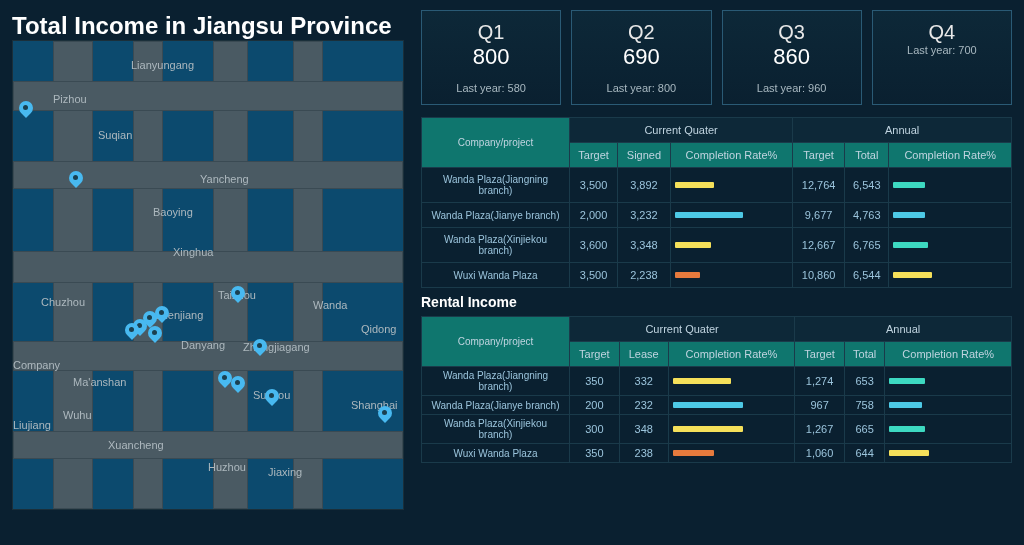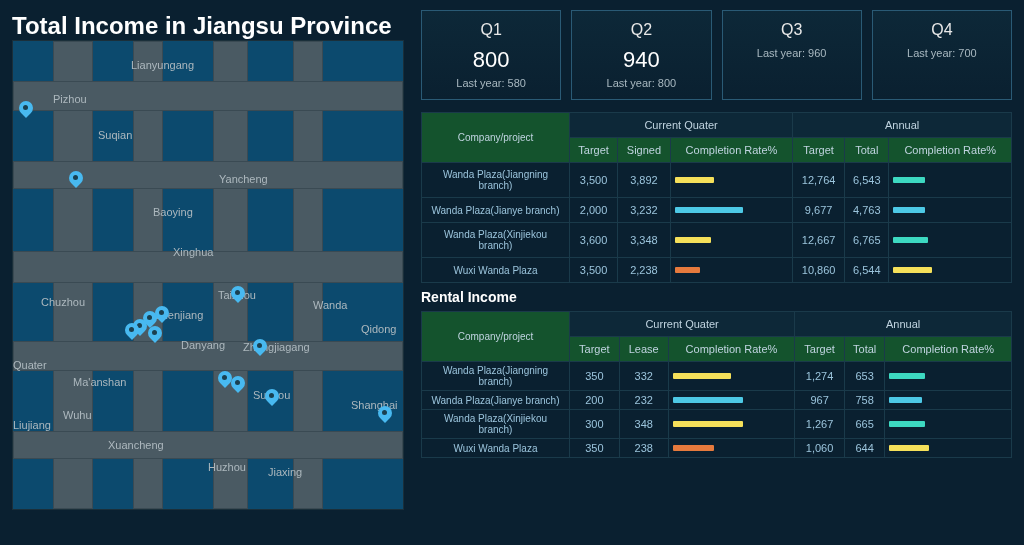--- a/index.html
+++ b/index.html
@@ -9,27 +9,27 @@
 .right{flex:1;padding:10px 12px 10px 6px;display:flex;flex-direction:column}
 .title{font-size:24px;font-weight:bold;color:#fff;margin-bottom:0}
 .map{width:392px;height:470px;background:#0c4a6e;position:relative;overflow:hidden;border:1px solid #1a2f3a}
 .road{position:absolute;background:#4a5a63;border:1px solid #3a4a53}
 .city{position:absolute;color:#adb8be;font-size:11px;white-space:nowrap}
 .pin{position:absolute;width:14px;height:20px}
 .pin::before{content:"";position:absolute;width:14px;height:14px;background:#48b9f0;border-radius:50% 50% 50% 0;transform:rotate(-45deg)}
 .pin::after{content:"";position:absolute;width:5px;height:5px;background:#1a4050;border-radius:50%;top:4px;left:4px}
 .qrow{display:flex;gap:10px;margin-bottom:12px}
 .qbox{flex:1;border:1px solid #2a5a75;padding:10px 8px;text-align:center;background:linear-gradient(180deg,#0d2838 0%,#0a2030 100%)}
-.ql{font-size:16px;color:#e8e8e8;margin-bottom:8px}
-.qv{font-size:22px;color:#fff;margin-bottom:4px;font-weight:500}
+.ql{font-size:20px;color:#e8e8e8;}
+.qv{font-size:22px;color:#fff;margin-bottom:12px;font-weight:500}
 .qly{font-size:11px;color:#a8b8c0}
 .section-title{font-size:14px;font-weight:bold;color:#fff;margin:6px 0}
 table{width:100%;border-collapse:collapse;font-size:11px}
 th,td{border:1px solid #1a3a4a;padding:6px 4px;text-align:center;color:#9bc4dc}
-th{background:#14532d;color:#c0d4e0;font-weight:normal}
+th{background:#0f766e;color:#c0d4e0;font-weight:normal}
 .th-group{background:#0d2838}
 .col-company{width:148px;font-size:10px}
 .bar-wrap{position:relative;width:100%;height:6px;background:transparent}
 .bar{position:absolute;top:0;left:0;height:6px;border-radius:1px}
 .compact td{padding:3px 4px}
 </style>
 </head>
 <body>
 
 <div class="dashboard">
@@ -43,31 +43,31 @@
       <div class="road" style="top:0;left:280px;width:30px;height:100%"></div>
       <div class="road" style="top:40px;left:0;width:100%;height:30px"></div>
       <div class="road" style="top:120px;left:0;width:100%;height:28px"></div>
       <div class="road" style="top:210px;left:0;width:100%;height:32px"></div>
       <div class="road" style="top:300px;left:0;width:100%;height:30px"></div>
       <div class="road" style="top:390px;left:0;width:100%;height:28px"></div>
 
       <div class="city" style="top:18px;left:118px">Lianyungang</div>
       <div class="city" style="top:52px;left:40px">Pizhou</div>
       <div class="city" style="top:88px;left:85px">Suqian</div>
-      <div class="city" style="top:132px;left:206px">Yancheng</div>
+      <div class="city" style="top:132px;left:187px">Yancheng</div>
       <div class="city" style="top:165px;left:140px">Baoying</div>
       <div class="city" style="top:205px;left:160px">Xinghua</div>
       <div class="city" style="top:248px;left:205px">Taizhou</div>
       <div class="city" style="top:255px;left:28px">Chuzhou</div>
       <div class="city" style="top:258px;left:300px">Wanda</div>
       <div class="city" style="top:268px;left:142px">Zhenjiang</div>
       <div class="city" style="top:298px;left:168px">Danyang</div>
       <div class="city" style="top:300px;left:230px">Zhangjiagang</div>
       <div class="city" style="top:282px;left:348px">Qidong</div>
-      <div class="city" style="top:318px;left:0px">Quater</div>
+      <div class="city" style="top:318px;left:0px">Company</div>
       <div class="city" style="top:335px;left:60px">Ma'anshan</div>
       <div class="city" style="top:368px;left:50px">Wuhu</div>
       <div class="city" style="top:348px;left:240px">Suzhou</div>
       <div class="city" style="top:398px;left:95px">Xuancheng</div>
       <div class="city" style="top:420px;left:195px">Huzhou</div>
       <div class="city" style="top:425px;left:255px">Jiaxing</div>
       <div class="city" style="top:358px;left:338px">Shanghai</div>
       <div class="city" style="top:378px;left:0px">Liujiang</div>
 
       <div class="pin" style="top:60px;left:6px"></div>
@@ -88,25 +88,26 @@
 
   <div class="right">
     <div class="qrow" id="qrow">
         <div class="qbox">
           <div class="ql">Q1</div>
           <div class="qv">800</div>
           <div class="qly">Last year: 580</div>
         </div>
         <div class="qbox">
           <div class="ql">Q2</div>
-          <div class="qv">940</div>
+          <div class="qv">690</div>
           <div class="qly">Last year: 800</div>
         </div>
         <div class="qbox">
           <div class="ql">Q3</div>
+          <div class="qv">860</div>
           <div class="qly">Last year: 960</div>
         </div>
         <div class="qbox">
           <div class="ql">Q4</div>
           <div class="qly">Last year: 700</div>
         </div>
       </div>
 
     <table>
       <thead>

